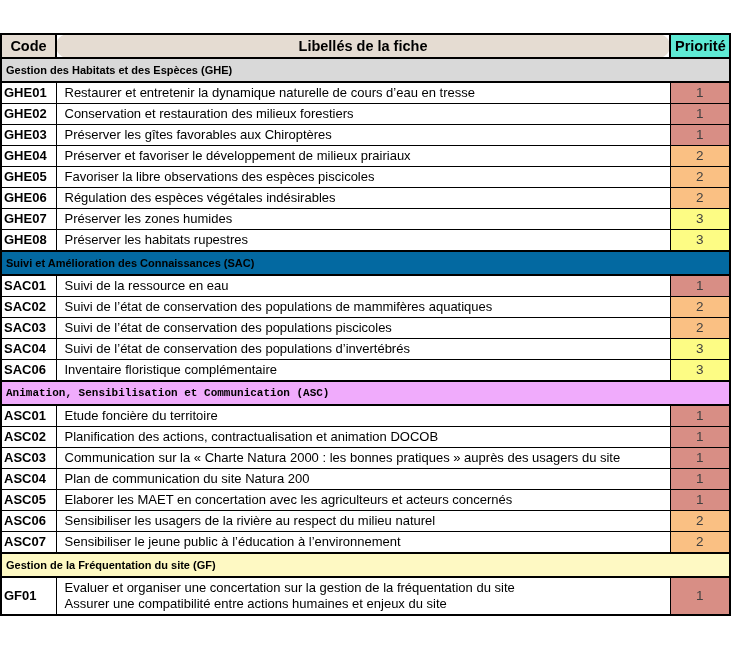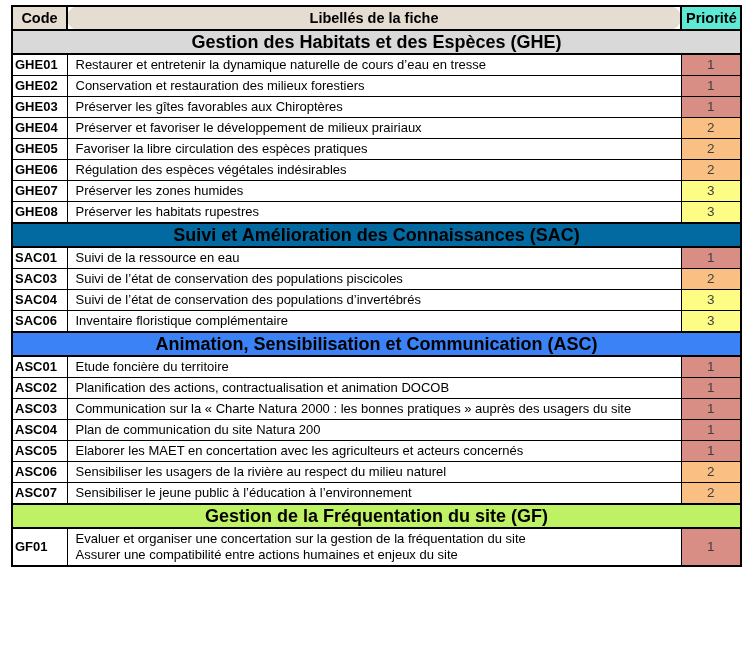--- a/index.html
+++ b/index.html
@@ -6,22 +6,23 @@
     margin: 0;
     padding: 0;
     background: #ffffff;
     font-family: "Liberation Sans", sans-serif;
     color: #000;
   }
   .page {
     width: 745px;
     height: 589px;
     box-sizing: border-box;
-    padding: 5px 11px;
+    padding: 5px 0;
     background: #ffffff;
+    margin-top: 28px;
   }
   table.actions {
     border-collapse: collapse;
     width: 729px;
     table-layout: fixed;
     border: 2px solid #000;
   }
   col.col-code { width: 55px; }
   col.col-label { width: 614px; }
   col.col-priority { width: 60px; }
@@ -35,23 +36,23 @@
   thead th {
     border-width: 2px;
     font-size: 14.5px;
     font-weight: bold;
     padding: 3px 4px;
     text-align: center;
   }
   td.section-title {
     border-top: 2px solid #000;
     border-bottom: 2px solid #000;
-    font-size: 18px;
+    font-size: 11px;
     font-weight: bold;
-    text-align: center;
+    text-align: left;
     padding: 3px 4px;
   }
   td.code-cell {
     font-weight: bold;
     padding: 2px 2px;
   }
   td.label-cell {
     text-align: left;
     padding: 2px 8px;
     white-space: pre-line;
@@ -104,21 +105,21 @@
   </tr>
 
   <tr class="action-row">
     <td class="code-cell">GHE04</td>
     <td class="label-cell">Préserver et favoriser le développement de milieux prairiaux</td>
     <td class="priority-cell" style="background-color: rgb(250, 192, 131);">2</td>
   </tr>
 
   <tr class="action-row">
     <td class="code-cell">GHE05</td>
-    <td class="label-cell">Favoriser la libre circulation des espèces pratiques</td>
+    <td class="label-cell">Favoriser la libre observations des espèces piscicoles</td>
     <td class="priority-cell" style="background-color: rgb(250, 192, 131);">2</td>
   </tr>
 
   <tr class="action-row">
     <td class="code-cell">GHE06</td>
     <td class="label-cell">Régulation des espèces végétales indésirables</td>
     <td class="priority-cell" style="background-color: rgb(250, 192, 131);">2</td>
   </tr>
 
   <tr class="action-row">
@@ -136,20 +137,25 @@
   <tr class="section-row">
     <td class="section-title" colspan="3" style="background-color: #0369a1;">Suivi et Amélioration des Connaissances (SAC)</td>
   </tr>
 
   <tr class="action-row">
     <td class="code-cell">SAC01</td>
     <td class="label-cell">Suivi de la ressource en eau</td>
     <td class="priority-cell" style="background-color: rgb(216, 142, 133);">1</td>
   </tr>
 
+  <tr class="action-row">
+    <td class="code-cell">SAC02</td>
+    <td class="label-cell">Suivi de l’état de conservation des populations de mammifères aquatiques</td>
+    <td class="priority-cell" style="background-color: rgb(250, 192, 131);">2</td>
+  </tr>
 
   <tr class="action-row">
     <td class="code-cell">SAC03</td>
     <td class="label-cell">Suivi de l’état de conservation des populations piscicoles</td>
     <td class="priority-cell" style="background-color: rgb(250, 192, 131);">2</td>
   </tr>
 
   <tr class="action-row">
     <td class="code-cell">SAC04</td>
     <td class="label-cell">Suivi de l’état de conservation des populations d’invertébrés</td>
@@ -157,21 +163,21 @@
   </tr>
 
 
   <tr class="action-row">
     <td class="code-cell">SAC06</td>
     <td class="label-cell">Inventaire floristique complémentaire</td>
     <td class="priority-cell" style="background-color: rgb(253, 252, 132);">3</td>
   </tr>
 
   <tr class="section-row">
-    <td class="section-title" colspan="3" style="background-color: #3b82f6;">Animation, Sensibilisation et Communication (ASC)</td>
+    <td class="section-title" colspan="3" style="background-color: #f0abfc; font-family: Liberation Mono, monospace;">Animation, Sensibilisation et Communication (ASC)</td>
   </tr>
 
   <tr class="action-row">
     <td class="code-cell">ASC01</td>
     <td class="label-cell">Etude foncière du territoire</td>
     <td class="priority-cell" style="background-color: rgb(216, 142, 133);">1</td>
   </tr>
 
   <tr class="action-row">
     <td class="code-cell">ASC02</td>
@@ -204,21 +210,21 @@
   </tr>
 
   <tr class="action-row">
     <td class="code-cell">ASC07</td>
     <td class="label-cell">Sensibiliser le jeune public à l’éducation à l’environnement</td>
     <td class="priority-cell" style="background-color: rgb(250, 192, 131);">2</td>
   </tr>
 
 
   <tr class="section-row">
-    <td class="section-title" colspan="3" style="background-color: #bef264;">Gestion de la Fréquentation du site (GF)</td>
+    <td class="section-title" colspan="3" style="background-color: #fef9c3;">Gestion de la Fréquentation du site (GF)</td>
   </tr>
 
   <tr class="action-row">
     <td class="code-cell">GF01</td>
     <td class="label-cell">Evaluer et organiser une concertation sur la gestion de la fréquentation du site
 Assurer une compatibilité entre actions humaines et enjeux du site</td>
     <td class="priority-cell" style="background-color: rgb(216, 142, 133);">1</td>
   </tr>
 </tbody>
   </table>

